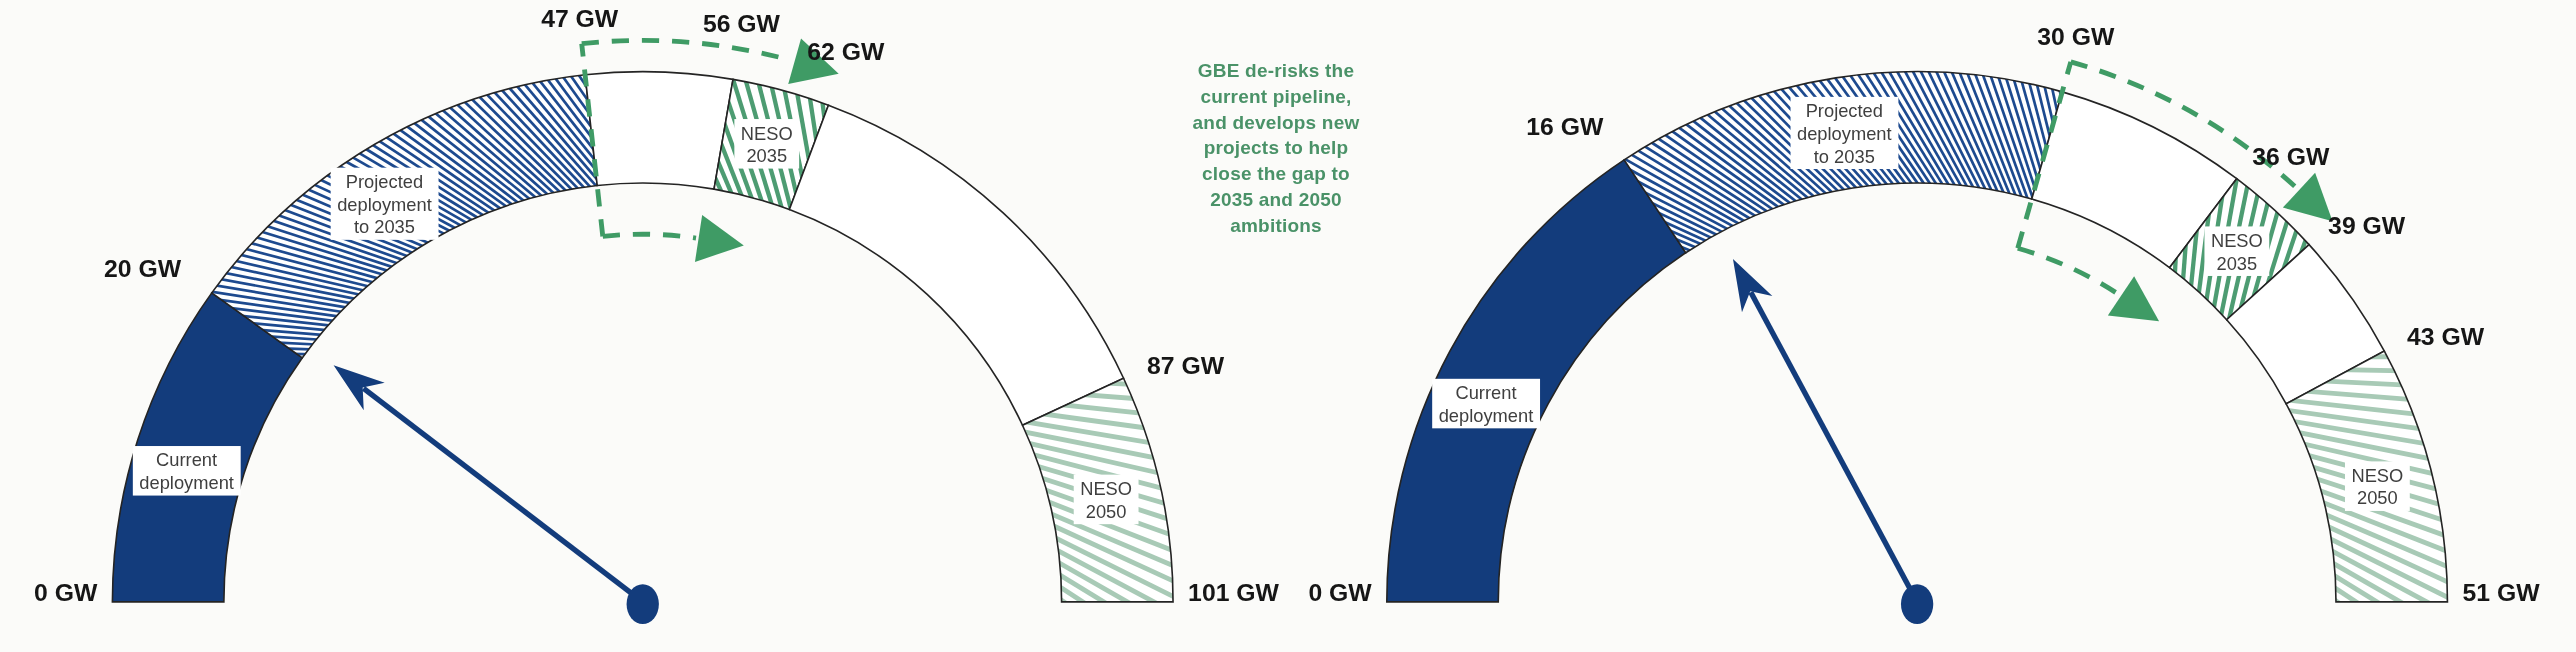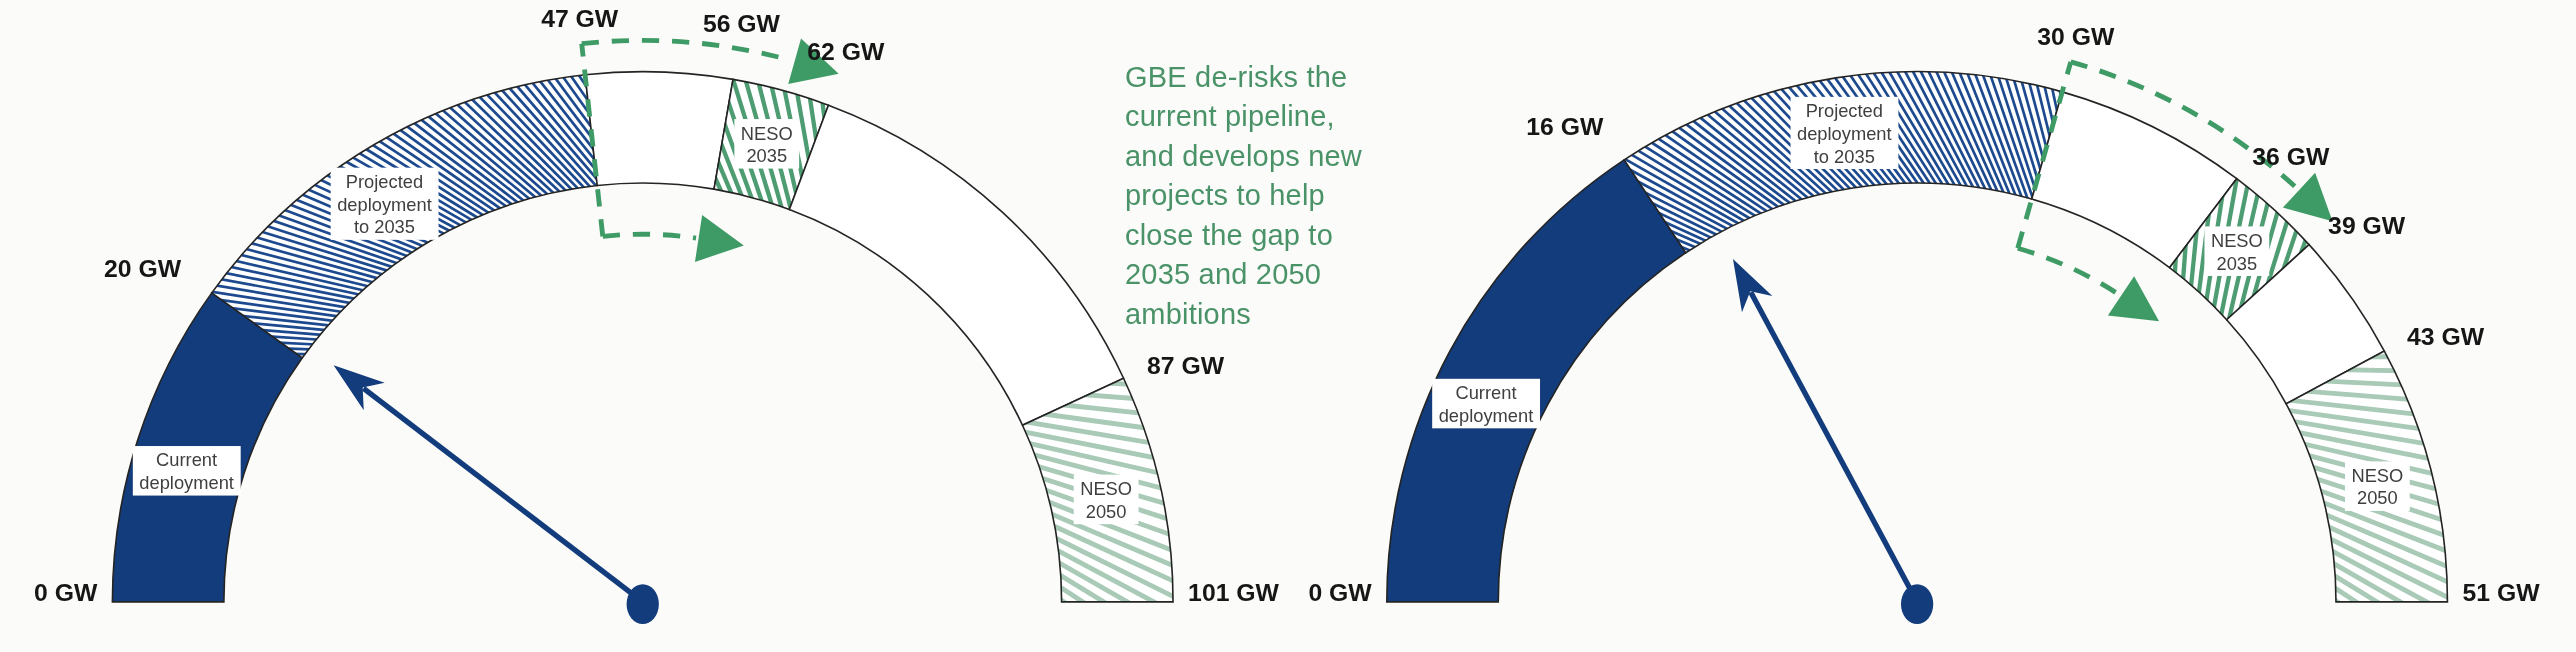--- a/index.html
+++ b/index.html
@@ -1,20 +1,20 @@
 <!DOCTYPE html>
 <html style="font-size:8.6px"><head>
 <meta charset="utf-8">
 <style>
   html,body{margin:0;padding:0;background:#fbfbf9;}
   #canvas{position:relative;width:2576px;height:652px;background:#fbfbf9;overflow:hidden;
           font-family:"Liberation Sans",sans-serif;}
   #gauges-svg{position:absolute;left:0;top:0;}
-  #headline{position:absolute;left:1125px;top:58px;width:302px;text-align:left;
-            font-size:29px;line-height:1.36;font-weight:400;letter-spacing:0.2px;
+  #headline{position:absolute;left:1125px;top:58px;width:302px;text-align:center;
+            font-size:19px;line-height:1.36;font-weight:700;letter-spacing:0.2px;
             white-space:pre-line;color:#4a9268;}
   .tick{font-family:"Liberation Sans",sans-serif;font-size:46px;font-weight:700;fill:#161616;}
   .seclab{font-family:"Liberation Sans",sans-serif;font-size:34px;font-weight:400;fill:#3f3f3f;}
 </style>
 </head>
 <body>
 
 <div id="canvas" style="background: rgb(251, 251, 249);">
   <svg id="gauges-svg" width="2576" height="652" viewBox="0 0 4783 1211" xmlns="http://www.w3.org/2000/svg">
     <defs id="svg-defs">

